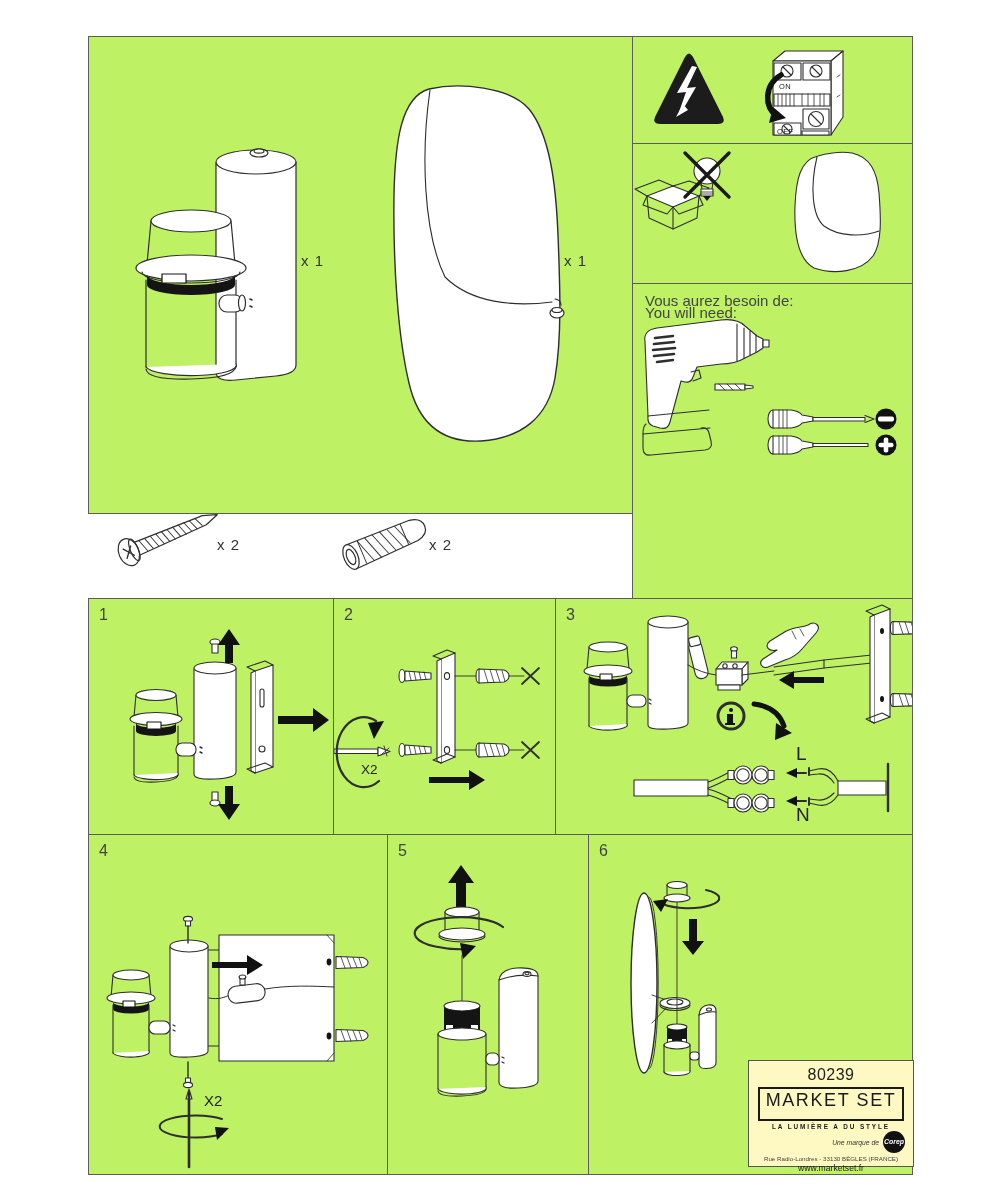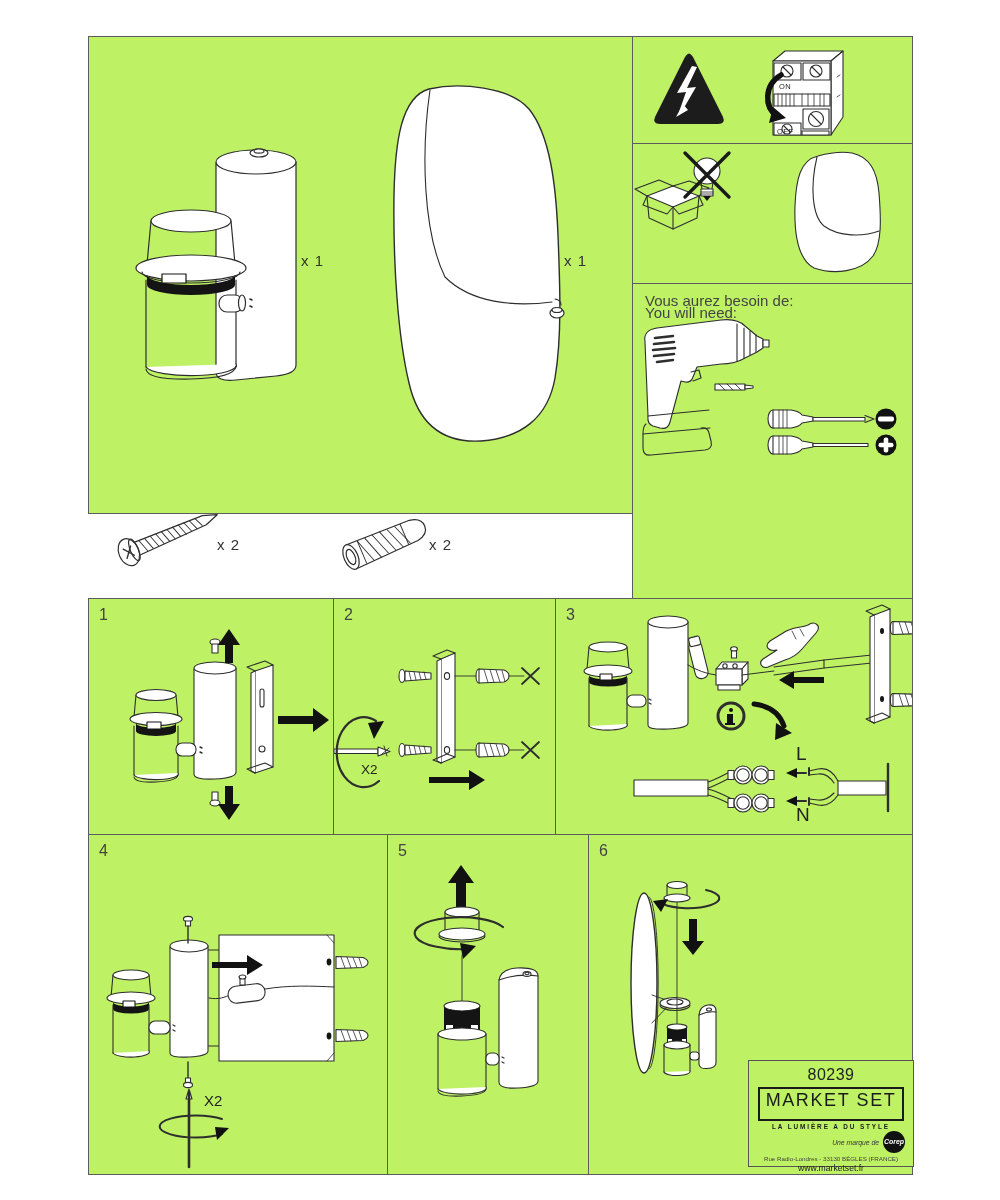--- a/index.html
+++ b/index.html
@@ -9,21 +9,21 @@
   .panel svg{position:absolute;left:0;top:0;}
   .lbl{position:absolute;color:#333;line-height:1;white-space:pre;}
   .qty{font-size:15px;letter-spacing:1px;}
   .stepnum{font-size:16px;color:#444;}
   .tiny{font-size:7.5px;color:#222;letter-spacing:.5px;}
   .needtxt{font-size:15px;color:#444;line-height:1.25;}
   .wirelbl{font-size:19px;color:#222;}
   .xrep{font-size:13.5px;color:#222;}
   
   #logobox{position:absolute;left:748px;top:1060px;width:166px;height:107px;
-           border:1px solid #555;background:#bef264;box-sizing:border-box;text-align:center;z-index:5;}
+           border:1px solid #555;background:#fef9c3;box-sizing:border-box;text-align:center;z-index:5;}
   #prodnum{font-size:16px;margin-top:5px;letter-spacing:.5px;color:#222;}
   #brandbox{margin:3px 9px 2px 9px;border:2px solid #1a1a1a;padding:1px 2px 8px 2px;}
   #brandname{font-size:18px;letter-spacing:1.6px;color:#1a1a1a;}
   #tagline{font-size:6.4px;font-weight:bold;letter-spacing:1.9px;color:#1a1a1a;margin-top:1px;}
   #marquerow{display:flex;justify-content:flex-end;align-items:center;gap:4px;margin:1px 8px 0 0;}
   #marquetxt{font-size:6.8px;font-style:italic;color:#333;}
   #corepdisc{display:inline-block;width:22px;height:22px;border-radius:50%;background:#111;
              color:#fff;font-size:7px;font-style:italic;font-weight:bold;line-height:22px;}
   #addr{font-size:6.2px;color:#444;margin-top:2px;}
   #site{font-size:8.6px;font-weight:normal;color:#222;margin-top:1px;}

